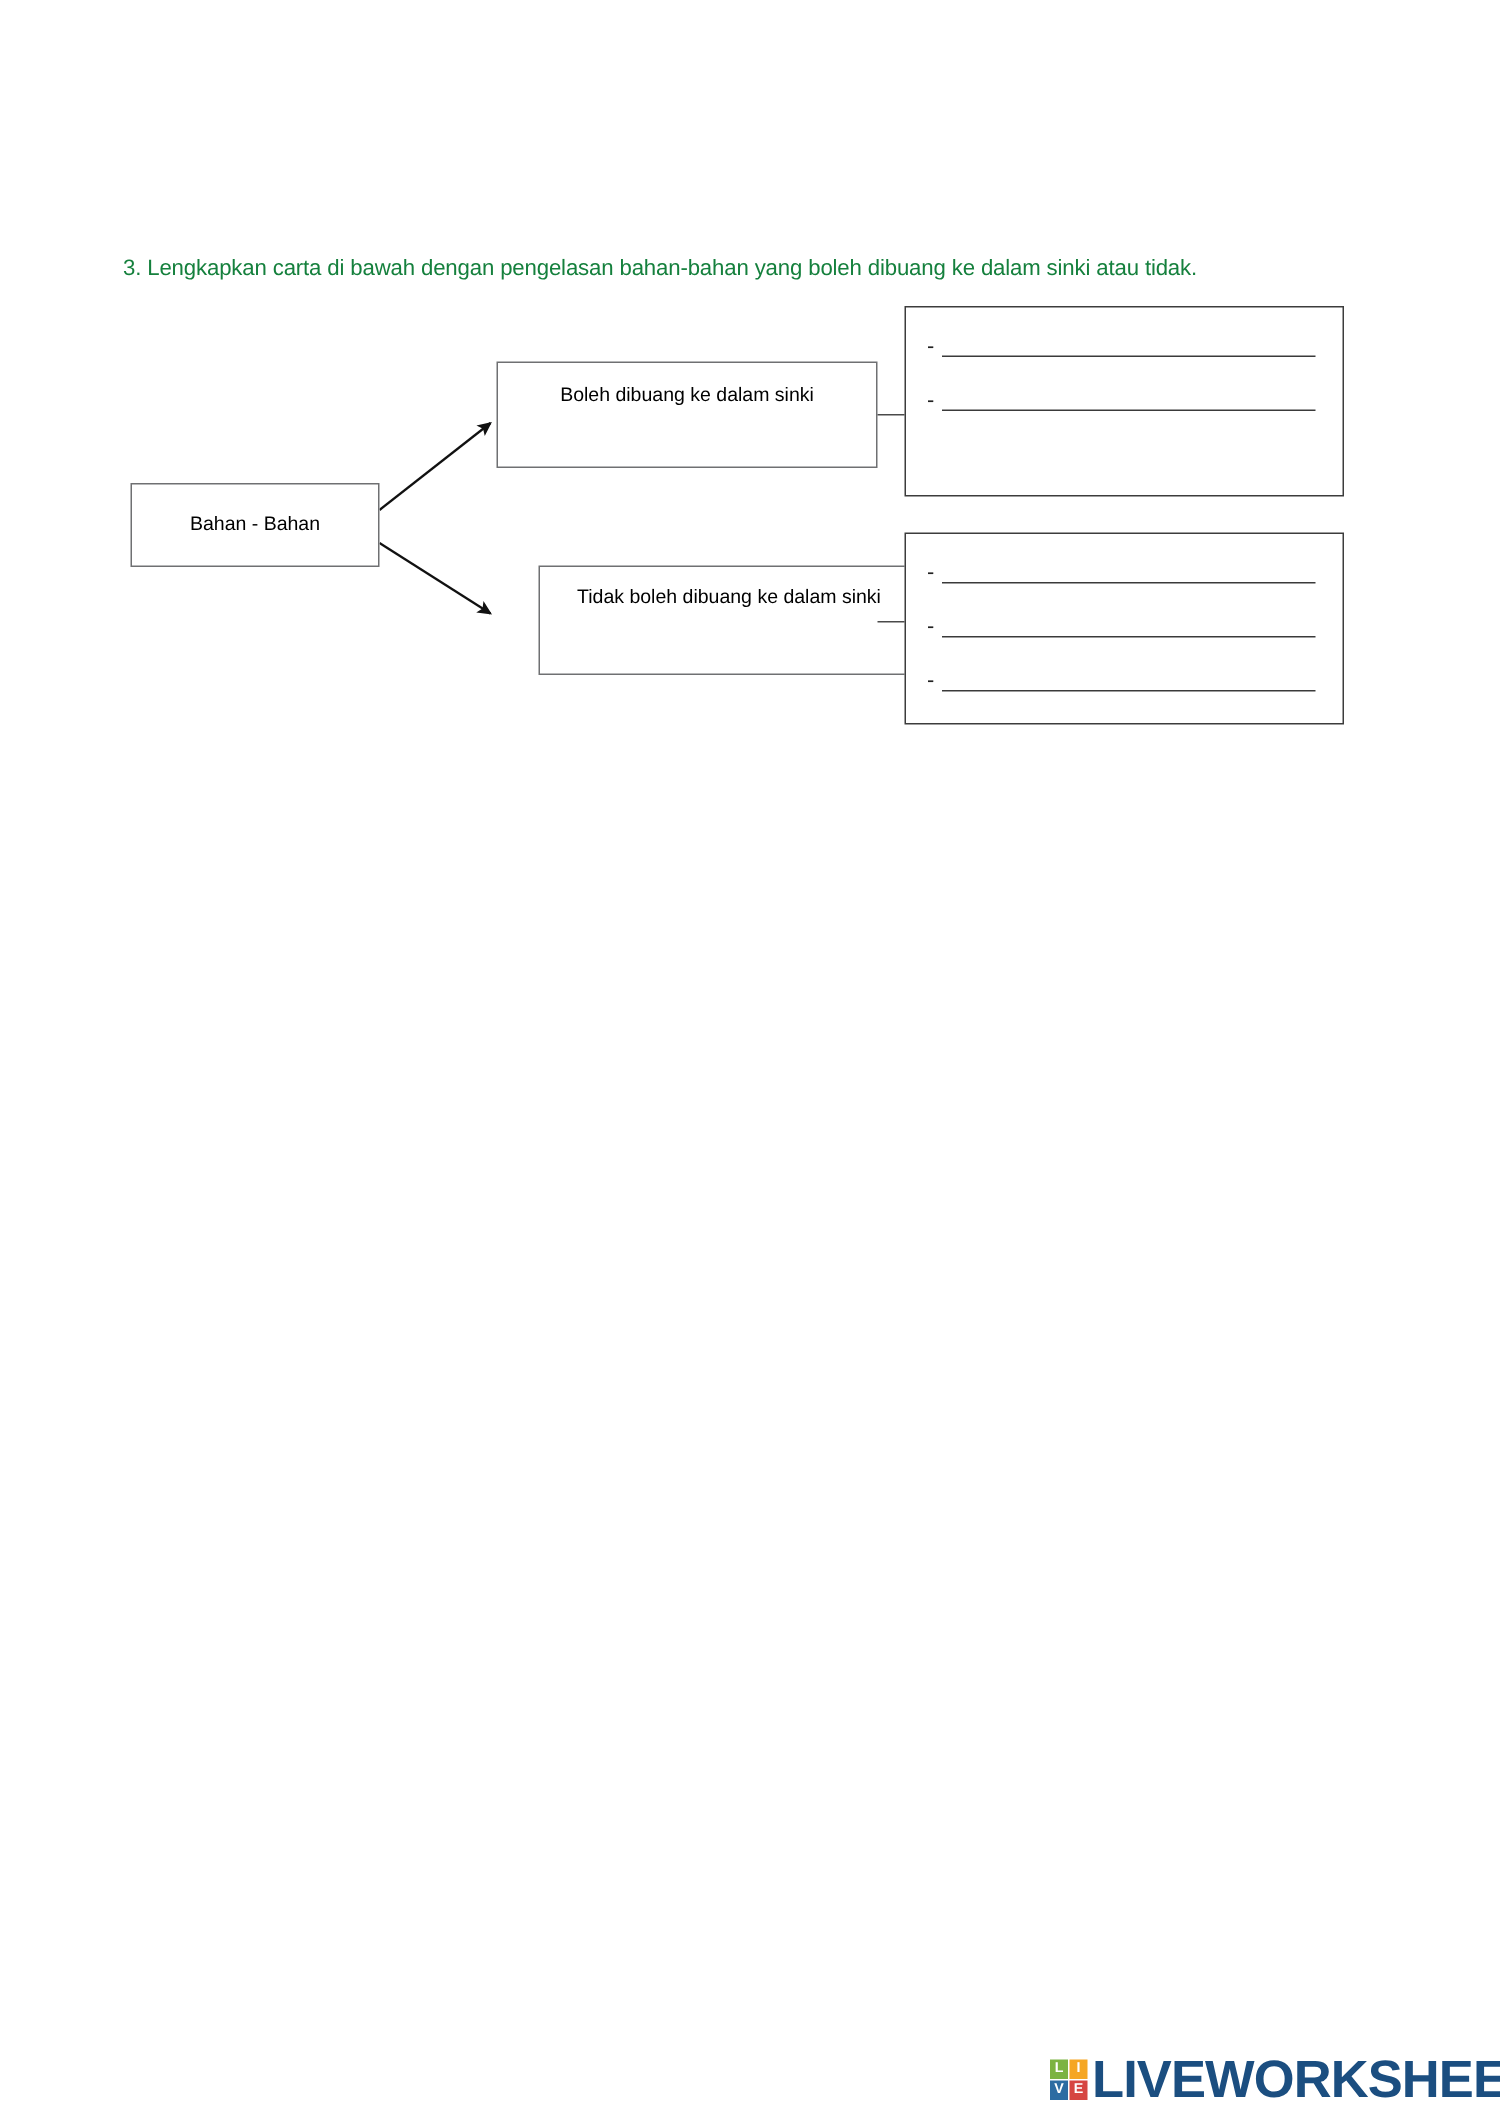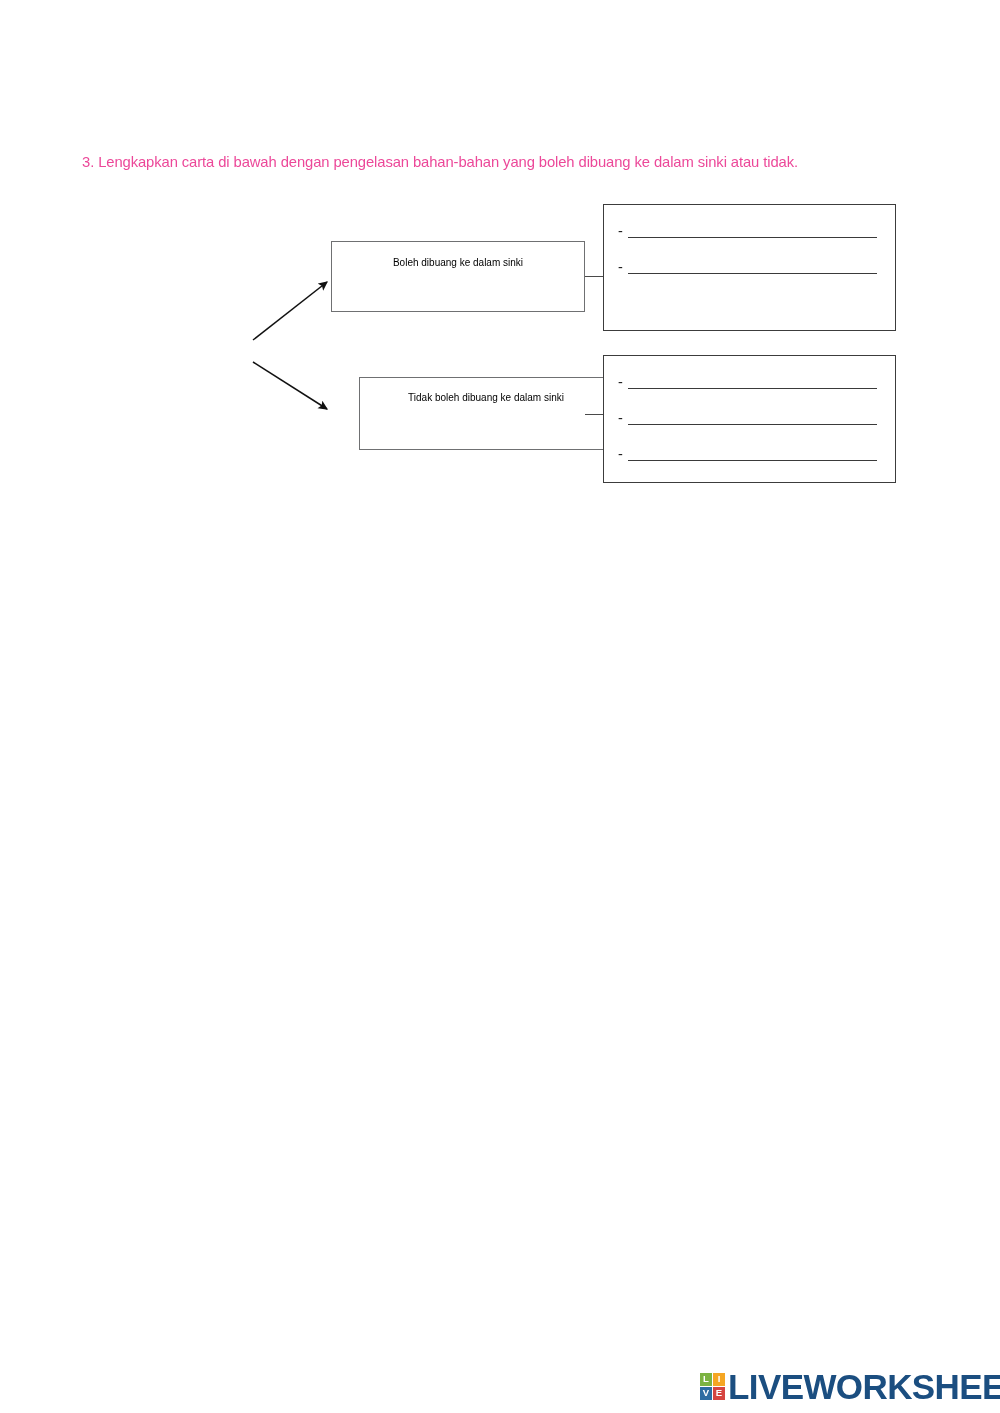--- a/index.html
+++ b/index.html
@@ -19,25 +19,25 @@
   .page {
     position: absolute;
     inset: 0;
     background: #ffffff;
   }
 
   
   .question-line {
     position: absolute;
     left: 82px;
-    top: 152px;
+    top: 169px;
     width: 850px;
     font-size: 14.8px;
     line-height: 20px;
-    color: #ec4899;
+    color: #15803d;
     letter-spacing: -0.1px;
     white-space: nowrap;
   }
 
   
   .diagram {
     position: absolute;
     left: 0;
     top: 0;
     width: 1000px;
@@ -54,21 +54,21 @@
   }
 
   .node-box {
     position: absolute;
     border: 1.3px solid #6f7072;
     background: #ffffff;
     box-sizing: border-box;
   }
 
   .node-text {
-    font-size: 10px;
+    font-size: 13px;
     line-height: 20px;
     color: #000000;
     text-align: center;
     padding: 0 8px;
   }
 
   
   #node-root {
     left: 87px;
     top: 322px;
@@ -213,20 +213,23 @@
     <svg class="arrows-svg" viewBox="0 0 1000 540" xmlns="http://www.w3.org/2000/svg">
       <defs>
         <marker id="arrowhead" markerWidth="7" markerHeight="7" refX="5.6" refY="3" orient="auto" markerUnits="strokeWidth">
           <path d="M0,0 L6.4,3 L0,6 L1.4,3 z" fill="#111111"></path>
         </marker>
       </defs>
       <line x1="253" y1="340" x2="327" y2="282" stroke="#111111" stroke-width="1.5" marker-end="url(#arrowhead)"></line>
       <line x1="253" y1="362" x2="327" y2="409" stroke="#111111" stroke-width="1.5" marker-end="url(#arrowhead)"></line>
     </svg>
 
+    <div class="node-box" id="node-root">
+      <div class="node-text">Bahan - Bahan</div>
+    </div>
 
     <div class="node-box" id="node-branch-can">
       <div class="node-text">Boleh dibuang ke dalam sinki</div>
     </div>
 
     <div class="node-box" id="node-branch-cannot">
       <div class="node-text">Tidak boleh dibuang ke dalam sinki</div>
     </div>
 
     <div class="connector" id="connector-can"></div>

